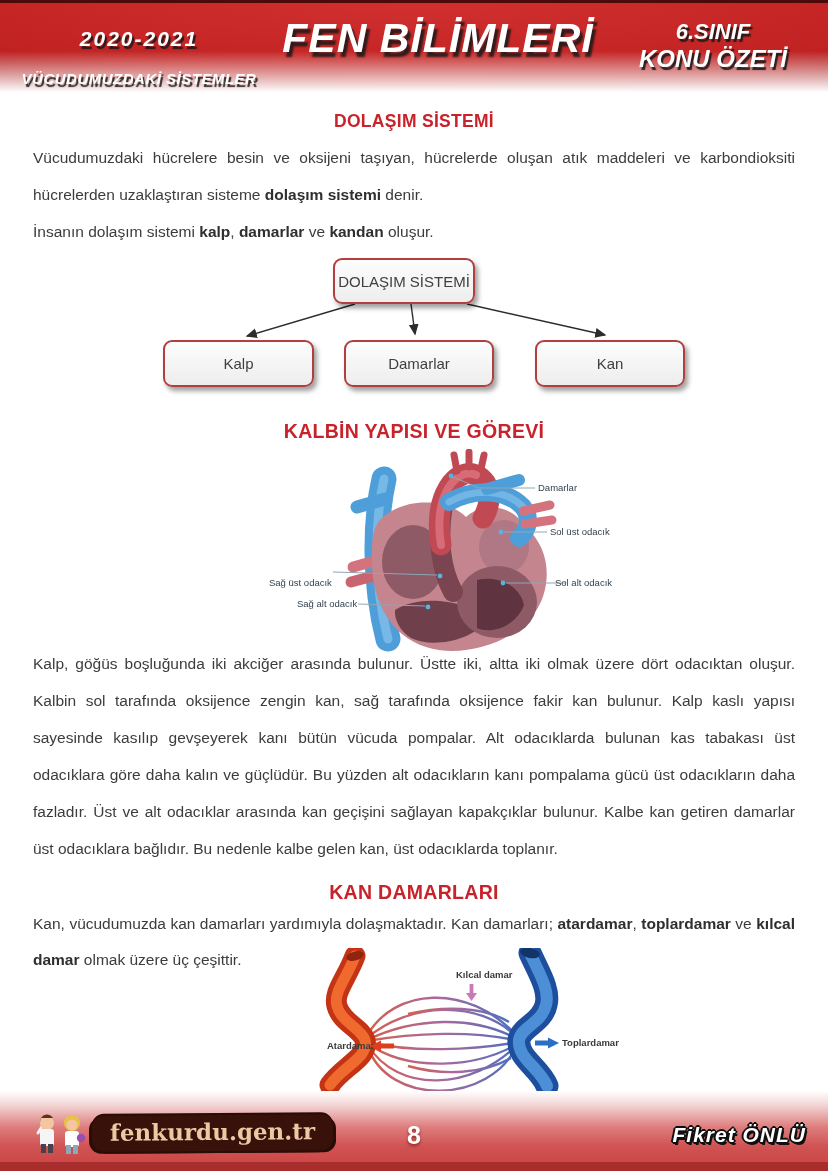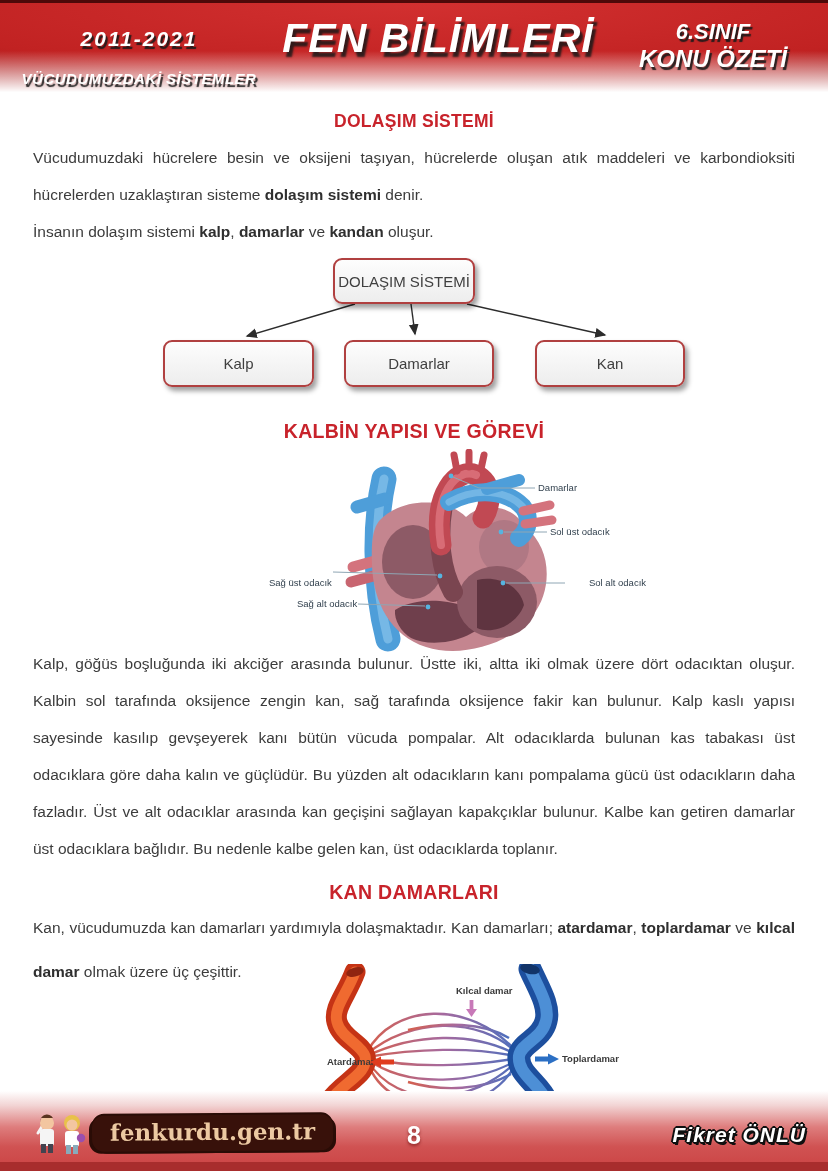--- a/index.html
+++ b/index.html
@@ -31,21 +31,21 @@
   .section-title {
     color:#c8232b; text-align:center; font-weight:bold; letter-spacing:.3px;
     margin:16px 0 0; font-size:17.5px;
   }
   .section-title.big { font-size:19.5px; margin-top:24px; }
   .body-text {
     margin:7px 0 0; font-size:15.5px; color:#3c3c3c;
     line-height:37px; text-align:justify;
   }
   .body-text b { color:#2f2f2f; }
-  .tight { line-height:44px; margin-top:2px; }
+  .tight { line-height:36px; margin-top:2px; }
 
   
   .flow-figure { position:relative; height:142px; margin-top:4px; }
   .flow-box {
     position:absolute; border:2px solid #b04040; border-radius:9px;
     background:linear-gradient(180deg,#fdfdfd,#ededed);
     box-shadow:3px 4px 5px rgba(0,0,0,.38);
     color:#3f3f3f; font-size:15px;
     display:flex; align-items:center; justify-content:center;
   }
@@ -89,21 +89,21 @@
     color:#fff; font-weight:700; font-style:italic; font-size:21px; letter-spacing:1px;
     text-shadow:-2px 0 #101010, 2px 0 #101010, 0 -2px #101010, 0 2px #101010,
                 -1px -1px #101010, 1px 1px #101010, 1px -1px #101010, -1px 1px #101010, 2px 3px 0 #101010;
   }
 </style>
 </head>
 <body>
 
 <div class="banner">
   <div class="banner-left">
-    <div class="banner-year">2011-2021</div>
+    <div class="banner-year">2020-2021</div>
     <div class="banner-unit">VÜCUDUMUZDAKİ SİSTEMLER</div>
   </div>
   <div class="banner-center">
     <div class="banner-course">FEN BİLİMLERİ</div>
   </div>
   <div class="banner-right">
     <div class="banner-grade">6.SINIF</div>
     <div class="banner-doctype">KONU ÖZETİ</div>
   </div>
 </div>
@@ -188,21 +188,21 @@
       <circle cx="418" cy="27" r="2.4" fill="#56b4e0"></circle>
       <circle cx="468" cy="83" r="2.4" fill="#56b4e0"></circle>
       <circle cx="407" cy="127" r="2.4" fill="#56b4e0"></circle>
       <circle cx="470" cy="134" r="2.4" fill="#56b4e0"></circle>
       <circle cx="395" cy="158" r="2.4" fill="#56b4e0"></circle>
     </svg>
 
     <div class="fig-label" style="left:505px;top:33px;">Damarlar</div>
     <div class="fig-label" style="left:517px;top:77px;">Sol üst odacık</div>
     <div class="fig-label" style="left:236px;top:128px;">Sağ üst odacık</div>
-    <div class="fig-label" style="left:556px;top:128px;text-align:center;">Sol alt odacık</div>
+    <div class="fig-label" style="left:522px;top:128px;text-align:center;">Sol alt odacık</div>
     <div class="fig-label" style="left:264px;top:149px;">Sağ alt odacık</div>
   </div>
 
   <p class="body-text kalp-par">Kalp, göğüs boşluğunda iki akciğer arasında bulunur. Üstte iki, altta iki olmak üzere dört odacıktan oluşur. Kalbin sol tarafında oksijence zengin kan, sağ tarafında oksijence fakir kan bulunur. Kalp kaslı yapısı sayesinde kasılıp gevşeyerek kanı bütün vücuda pompalar. Alt odacıklarda bulunan kas tabakası üst odacıklara göre daha kalın ve güçlüdür. Bu yüzden alt odacıkların kanı pompalama gücü üst odacıkların daha fazladır. Üst ve alt odacıklar arasında kan geçişini sağlayan kapakçıklar bulunur. Kalbe kan getiren damarlar üst odacıklara bağlıdır. Bu nedenle kalbe gelen kan, üst odacıklarda toplanır.</p>
 
   <div class="section-title big" style="margin-top:14px">KAN DAMARLARI</div>
 
   <p class="body-text tight"><span>Kan, vücudumuzda kan damarları yardımıyla dolaşmaktadır. Kan damarları; </span><b>atardamar</b><span>, </span><b>toplardamar</b><span> ve </span><b>kılcal damar</b><span> olmak üzere üç çeşittir.</span></p>
 
   <div class="vessel-figure">

